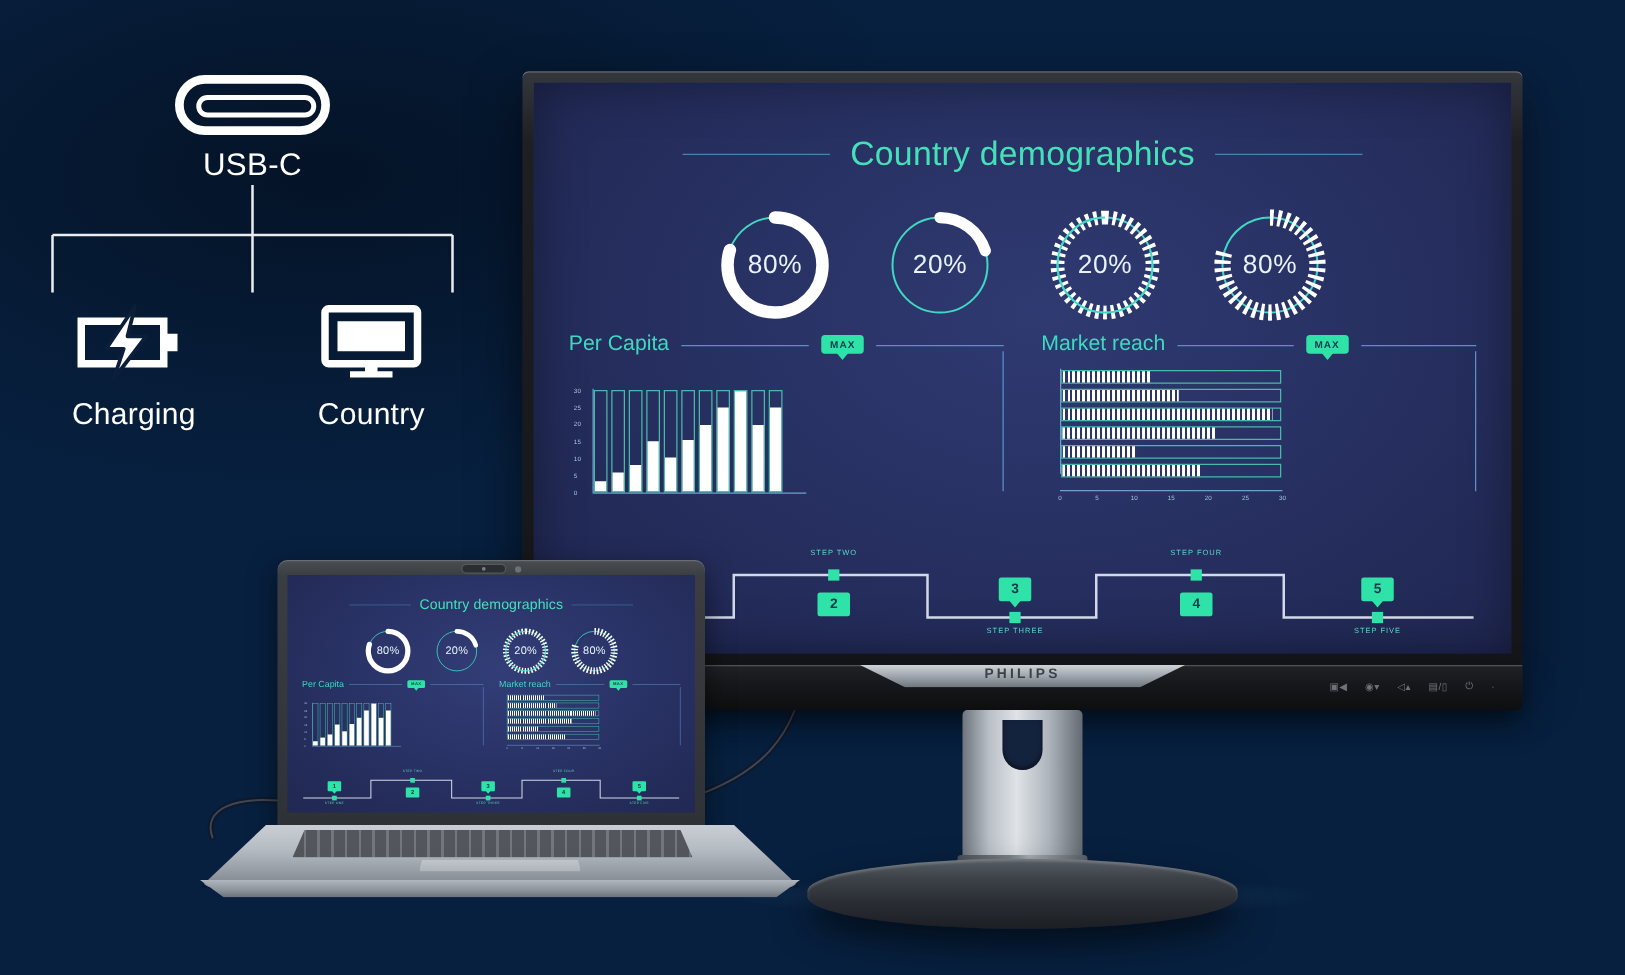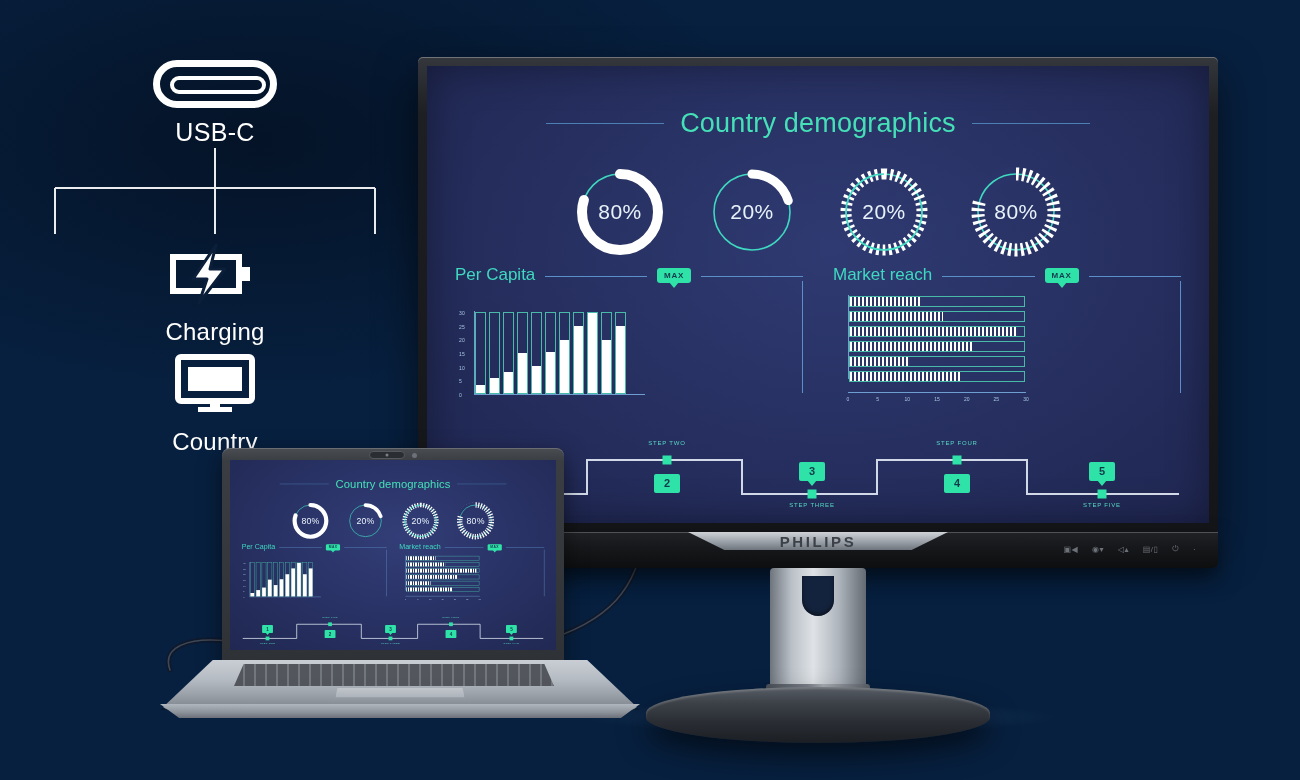--- a/index.html
+++ b/index.html
@@ -20,37 +20,37 @@
     background-color: #07203f;
     overflow: hidden;
   }
   #scene::after{
     content:"";position:absolute;inset:0;
     background:radial-gradient(ellipse 720px 360px at 20% 18%, rgba(3,12,26,.65) 0%, rgba(3,12,26,0) 70%);
     pointer-events:none;
   }
 
   
-  #usbc-diagram { position: absolute; left: 25px; top: 40px; width: 380px; height: 340px; z-index: 5; }
+  #usbc-diagram { position: absolute; left: 12px; top: 40px; width: 380px; height: 340px; z-index: 5; }
   .usbc-port {
     position: absolute; left: 128px; top: 20px;
     width: 124px; height: 48px;
     border: 7px solid #ffffff; border-radius: 26px;
   }
   .usbc-port-inner {
     position: absolute; left: 10px; top: 9px;
     width: 96px; height: 18px;
     border: 4px solid #ffffff; border-radius: 10px;
   }
   .usbc-label {
     position: absolute; left: 0; top: 78px; width: 380px;
     text-align: center; color: #fff; font-size: 25px; letter-spacing: .3px;
   }
   .connector-svg { position: absolute; left: 0; top: 108px; width: 380px; height: 90px; }
-  .icon-row { position: absolute; left: 0; top: 196px; width: 380px; display: flex; flex-direction: column; }
+  .icon-row { position: absolute; left: 0; top: 196px; width: 380px; display: flex; }
   .icon-col { flex: 1; display: flex; flex-direction: column; align-items: center; }
   .icon-col .glyph { height: 76px; display: flex; align-items: center; justify-content: center; }
   .icon-col .cap { color: #fff; font-size: 24px; margin-top: 6px; letter-spacing: .2px; }
 
   
   #monitor { position: absolute; left: 418px; top: 57px; width: 800px; z-index: 6; }
   .mon-panel {
     position: relative; width: 800px; height: 475px;
     background: linear-gradient(#34373c, #1d1f22 12%, #141518);
     border-radius: 5px 5px 2px 2px;
@@ -69,21 +69,21 @@
     box-shadow: inset 0 1px 0 rgba(255,255,255,.22), 0 10px 22px rgba(0,0,0,.55);
   }
   .chin-hump {
     position: absolute; left: 50%; top: 0; transform: translateX(-50%);
     width: 260px; height: 18px;
     background: linear-gradient(#cfd3d8, #9aa0a8 55%, #6f757d);
     clip-path: polygon(0 0, 100% 0, 86% 100%, 14% 100%);
   }
   .philips-logo {
     position: absolute; left: 50%; top: 1px; transform: translateX(-50%);
-    color: #3c4148; font-size: 15px; font-weight: bold; letter-spacing: 2.6px;
+    color: #3c4148; font-size: 11px; font-weight: bold; letter-spacing: 2.6px;
   }
   .osd-icons { position: absolute; right: 22px; top: 12px; display: flex; gap: 14px; align-items: center; }
   .osd-icons span { color: #6d727a; font-size: 8px; letter-spacing: .4px; }
 
   .mon-neck {
     position: absolute; left: 50%; top: 511px; transform: translateX(-50%);
     width: 96px; height: 132px;
     background: linear-gradient(90deg, #6e747c 0%, #b9bfc6 22%, #dfe3e7 45%, #aeb4bc 72%, #646a72 100%);
     border-radius: 4px 4px 10px 10px;
   }

